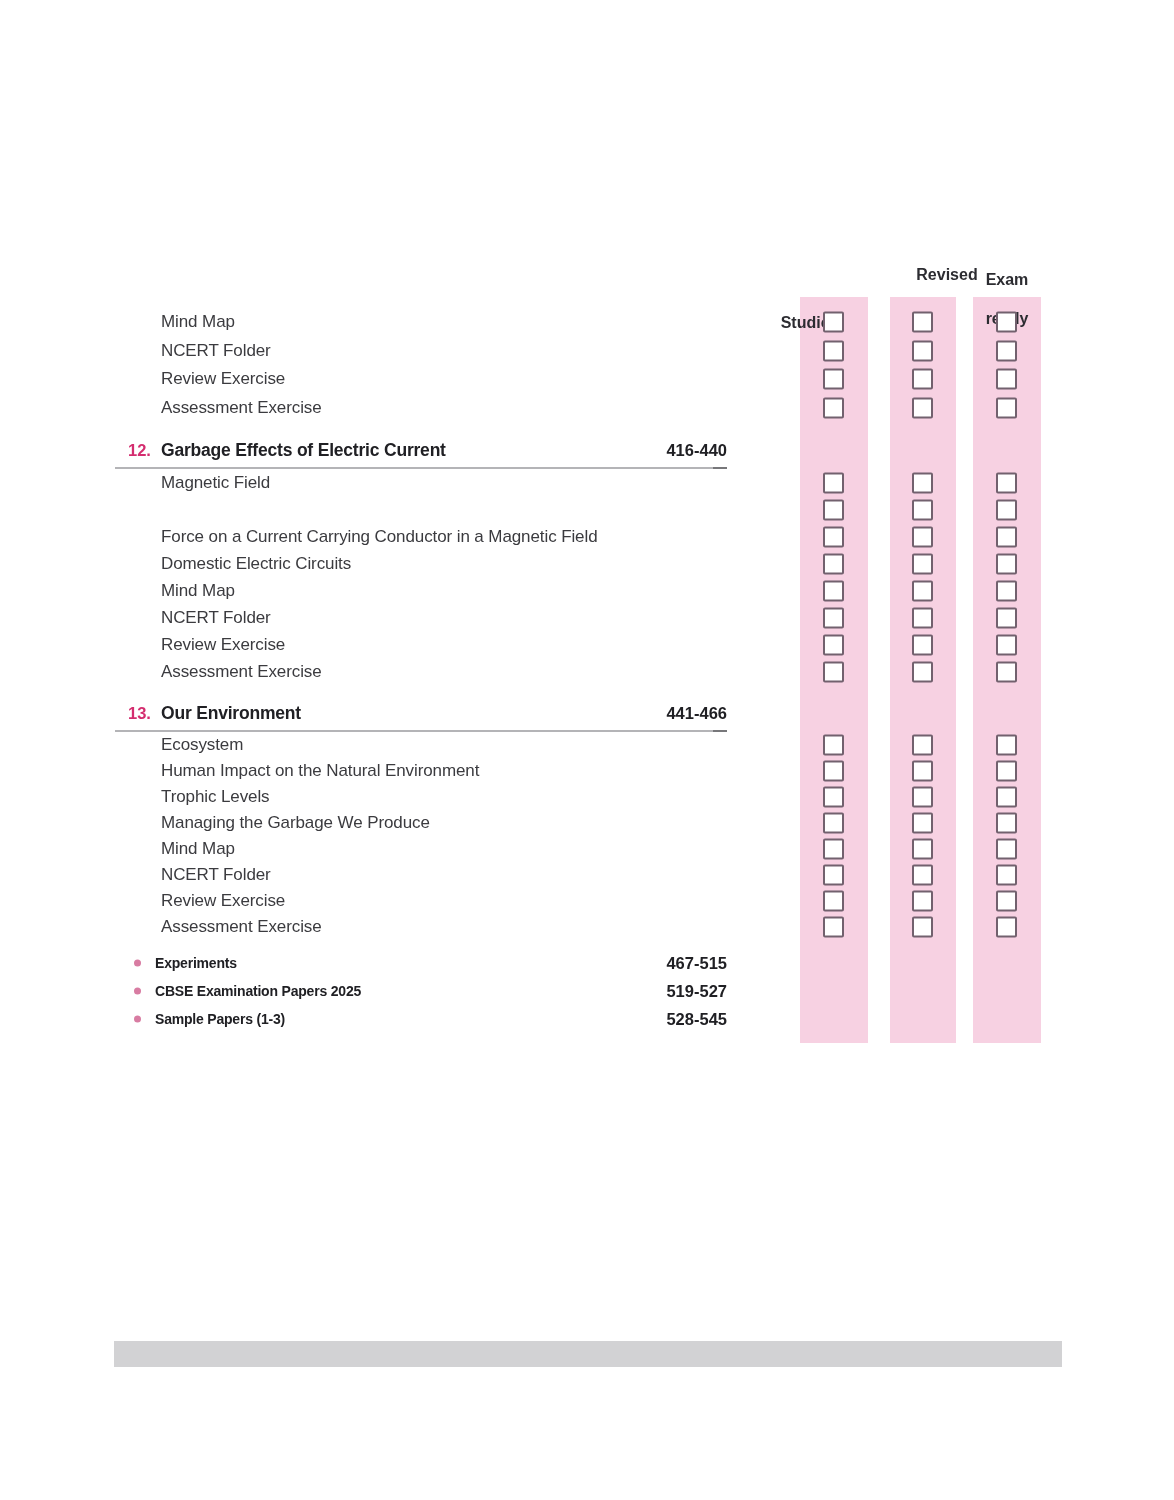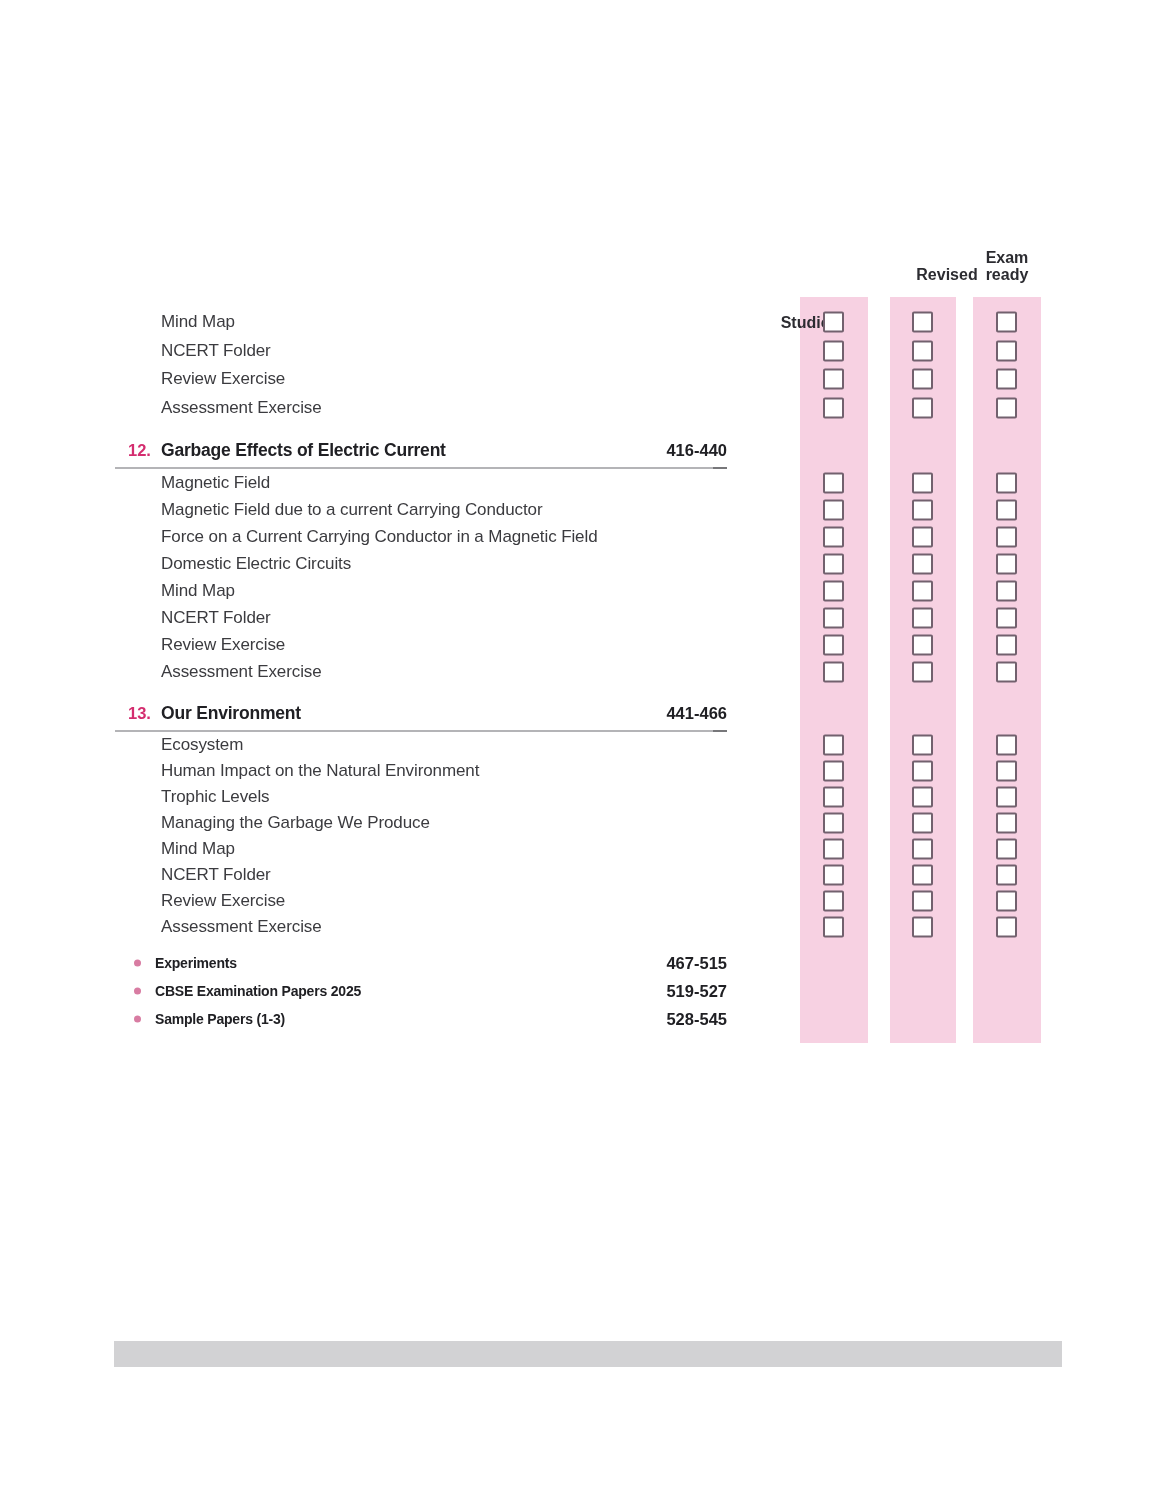--- a/index.html
+++ b/index.html
@@ -16,21 +16,21 @@
   .strip-2{left:890px;width:66px;}
   .strip-3{left:973px;width:68px;}
   
   .colhead{
     position:absolute;font-weight:bold;font-size:16px;line-height:17px;
     color:var(--header-text);text-align:center;white-space:nowrap;
   }
   .colhead-1{left:768px;width:84px;top:266px;margin-top:48px;}
   .colhead-2{left:906px;width:82px;top:266px;}
   .colhead-3{left:965px;width:84px;top:249px;}
-  .colhead-3 span{display:block;}
+  .colhead-3 span{display:block;margin-top:22px;}
   
   .section{position:absolute;left:115px;width:930px;}
   .row{position:relative;}
   .chapter-header{height:32px;}
   .ch-num{
     position:absolute;left:13px;top:13px;transform:translateY(-50%);
     font-weight:bold;font-size:16.5px;color:var(--chnum-pink);
   }
   .ch-title{
     position:absolute;left:46px;top:13px;transform:translateY(-50%);
@@ -131,21 +131,20 @@
     <span class="pages">416-440</span>
     <span class="rule"></span>
   </div>
         <div class="row item-row" style="height: 27px;">
     <span class="item-label">Magnetic Field</span>
     <span class="cb cb-1"></span>
     <span class="cb cb-2"></span>
     <span class="cb cb-3"></span>
   </div>
         <div class="row item-row" style="height: 27px;">
-    <span class="item-label">Magnetic Field due to a current Carrying Conductor</span>
     <span class="cb cb-1"></span>
     <span class="cb cb-2"></span>
     <span class="cb cb-3"></span>
   </div>
         <div class="row item-row" style="height: 27px;">
     <span class="item-label">Force on a Current Carrying Conductor in a Magnetic Field</span>
     <span class="cb cb-1"></span>
     <span class="cb cb-2"></span>
     <span class="cb cb-3"></span>
   </div>

